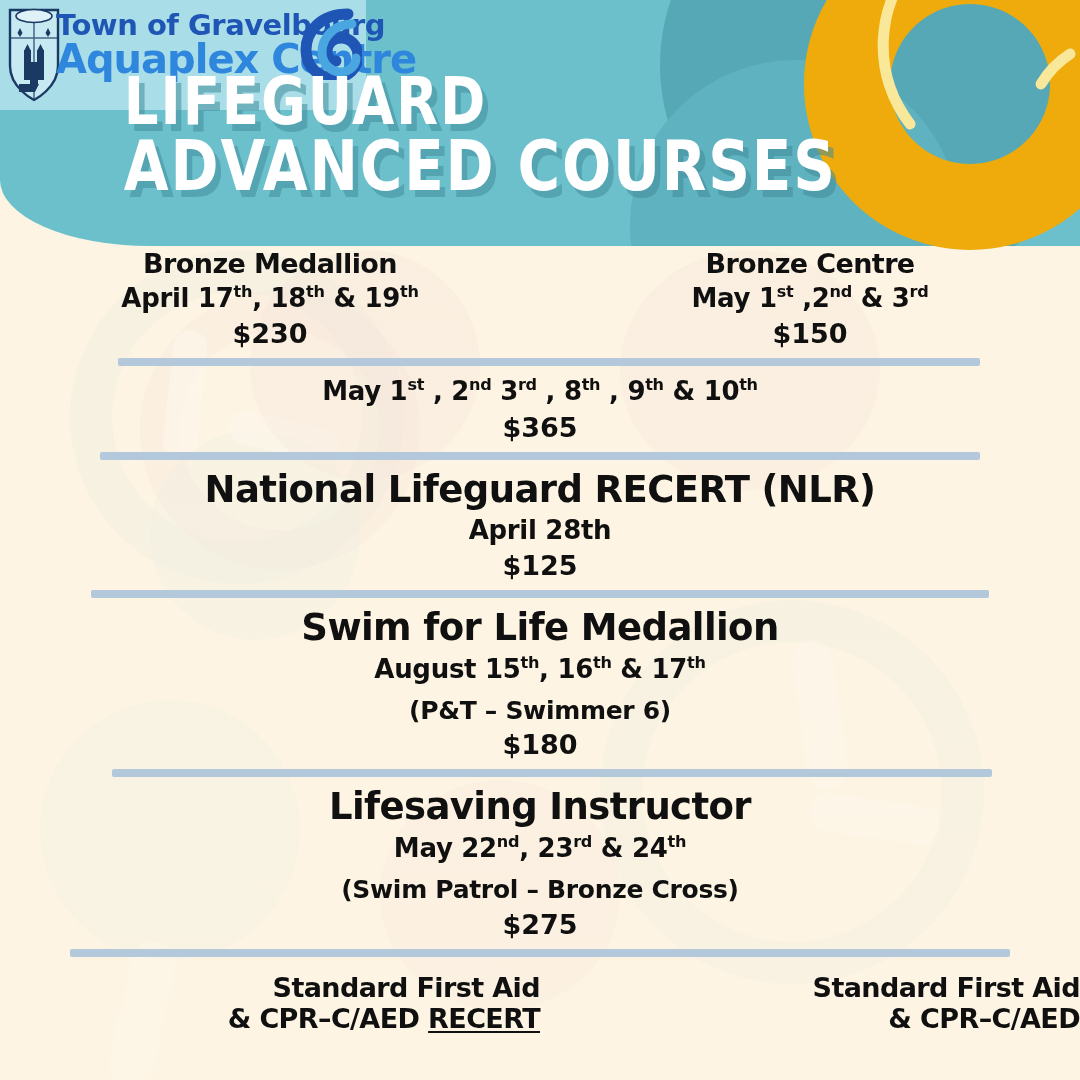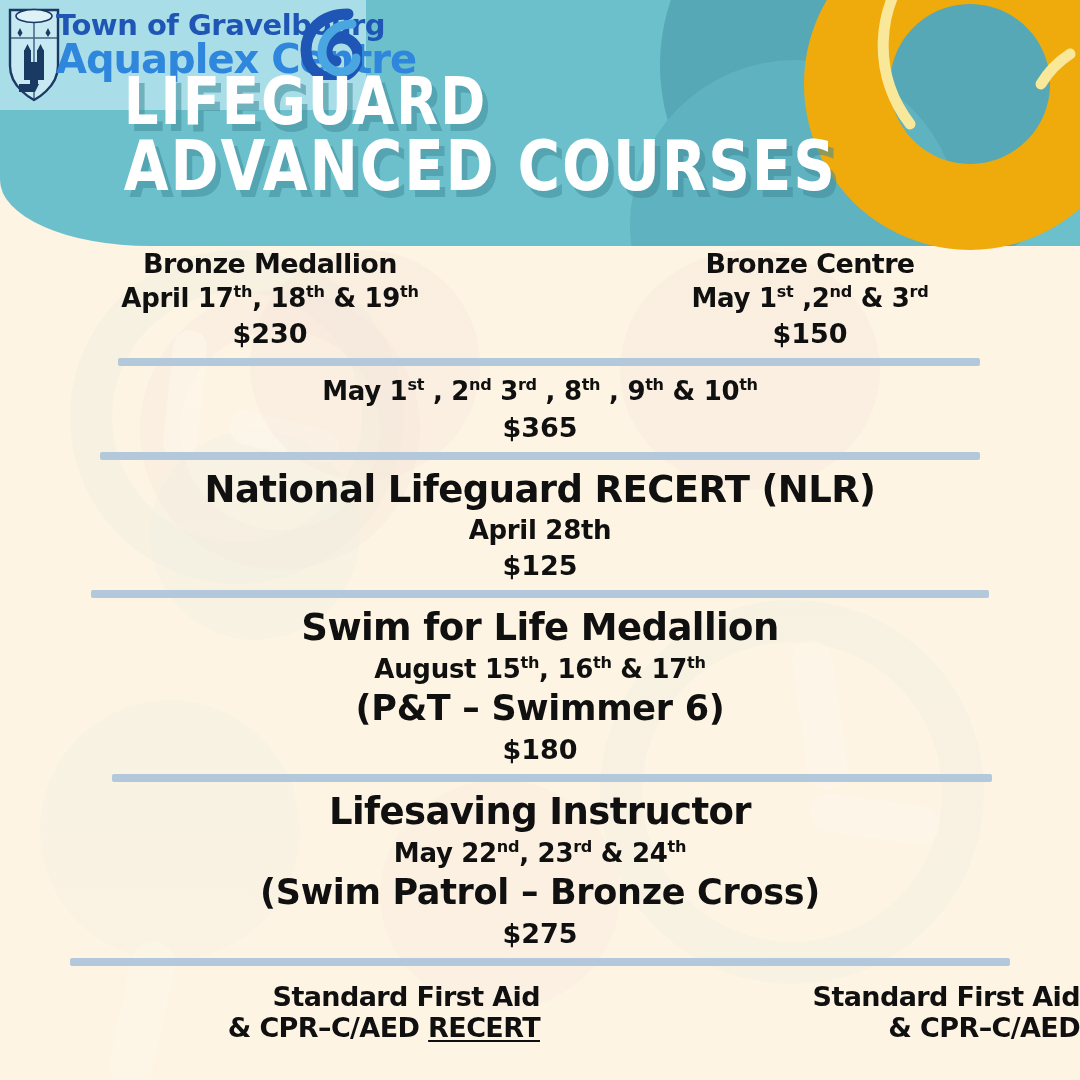--- a/index.html
+++ b/index.html
@@ -161,24 +161,24 @@
     color:#101010;
     font-size:26px;
     letter-spacing:-.3px;
     line-height:1.28;
     margin-top:3px;
   }
   .c-sub{
     font-family:"DejaVu Sans", sans-serif;
     font-weight:bold;
     color:#101010;
-    font-size:35px;
+    font-size:25px;
     letter-spacing:-.3px;
     line-height:1.25;
-    margin-top:1px;
+    margin-top:9px;
   }
   .c-price{
     font-family:"DejaVu Sans", sans-serif;
     font-weight:bold;
     color:#101010;
     font-size:27px;
     margin-top:3px;
   }
   sup{ font-size:.62em; vertical-align:super; line-height:0; }
   u{ text-decoration:underline; text-underline-offset:3px; }

